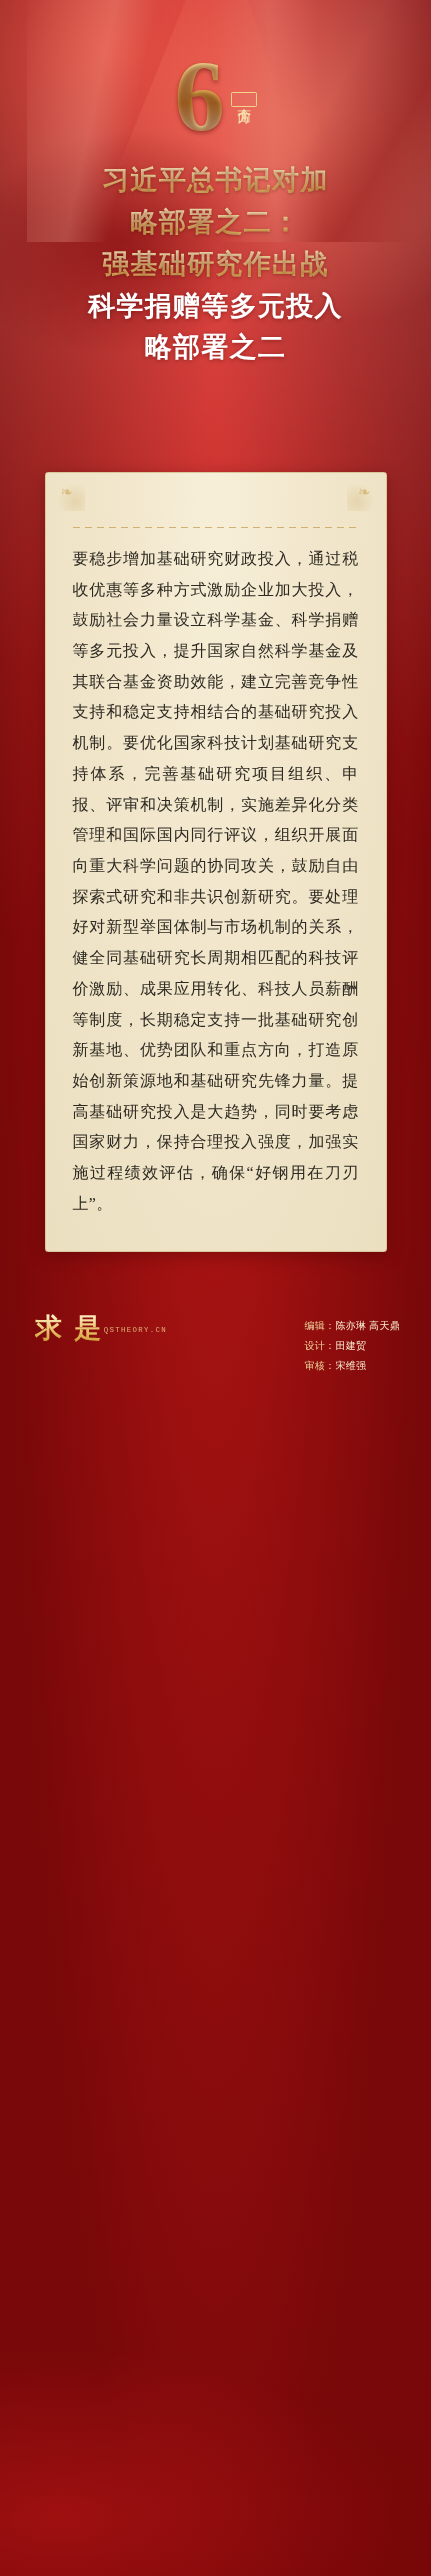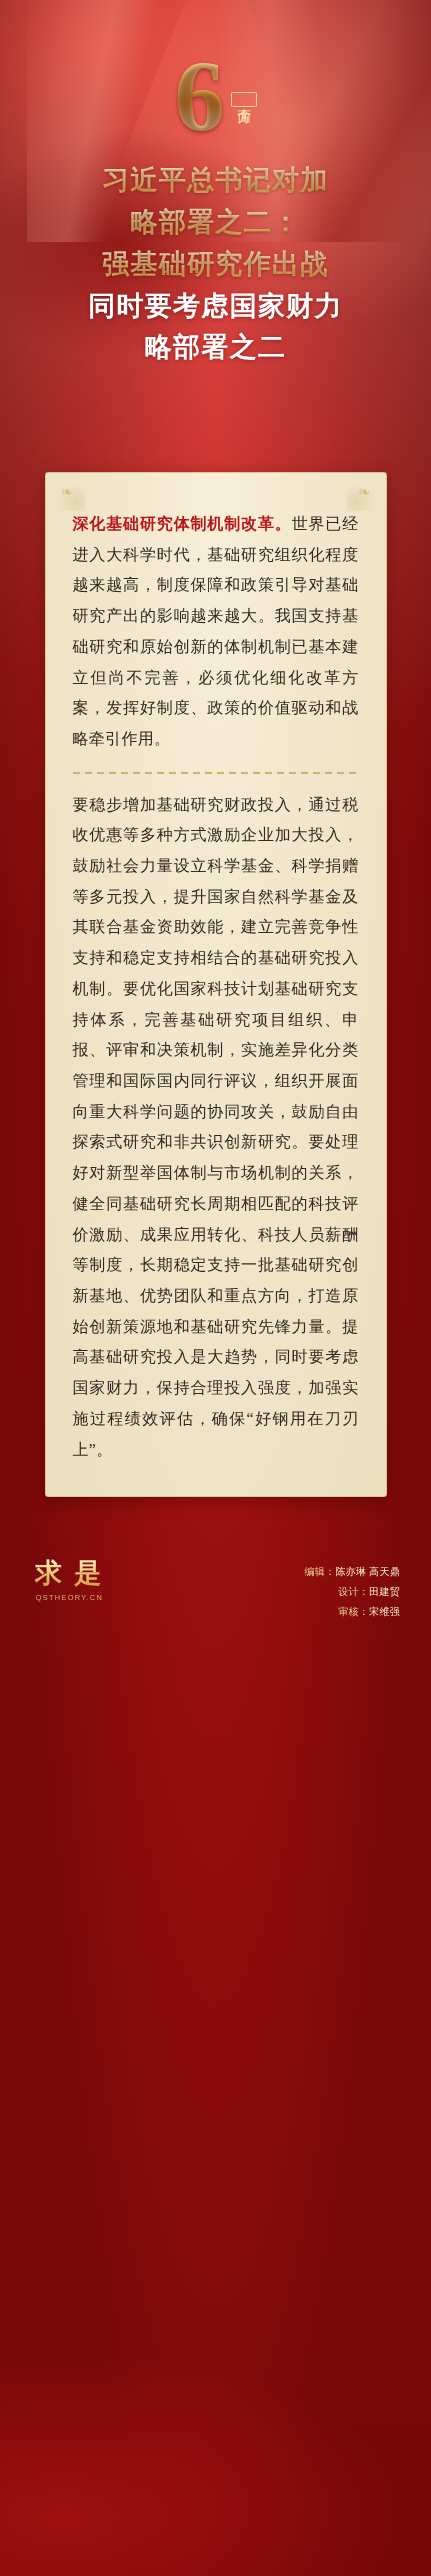--- a/index.html
+++ b/index.html
@@ -220,44 +220,45 @@
     margin-top: 58px;
     height: 121px;
     display: flex;
     align-items: flex-start;
     justify-content: space-between;
     padding: 0 31px 0 35px;
     box-sizing: border-box;
   }
   .brand {
     display: flex;
-    flex-direction: column;
+    flex-direction: row;
     align-items: center;
     padding-top: 4px;
   }
   .brand-cn {
     font-family: "Liberation Serif", serif;
     font-size: 27px;
     font-weight: bold;
     letter-spacing: 2.7px;
     background: linear-gradient(180deg, #fff3c9 0%, #eec878 45%, #cf9c36 100%);
     -webkit-background-clip: text;
     background-clip: text;
     color: transparent;
     line-height: 1.1;
   }
   .brand-en {
     margin-top: 4px;
     font-size: 7.4px;
     letter-spacing: 1.3px;
     color: #e9c98a;
     opacity: 0.85;
+    font-family: Liberation Mono, monospace;
   }
   .credits {
-    text-align: right;
+    text-align: left;
     color: #f2dcae;
     font-size: 10px;
     line-height: 2.0;
     padding-top: 6.7px;
     font-family: "Liberation Serif", serif;
     letter-spacing: 0.3px;
   }
   .credit-row { white-space: nowrap; }
   .credit-label { color: #edd49c; }
   .credit-value { color: #fbeed0; }
@@ -276,34 +277,31 @@
 
     <div class="badge">
       <span class="badge-number">6</span>
       <span class="badge-tag">个方面</span>
     </div>
 
     <div class="title-block">
       <div class="title-line">习近平总书记对加</div>
       <div class="title-line">略部署之二：</div>
       <div class="title-line">强基础研究作出战</div>
-      <div class="title-line white">同时要考虑国家财力</div>
+      <div class="title-line white">科学捐赠等多元投入</div>
       <div class="title-line white">略部署之二</div>
     </div>
 
   </div>
 
   <div class="card-wrap">
     <div class="card">
       <span class="corner-orn left">❧</span>
       <span class="corner-orn right">❧</span>
 
-      <p class="para">
-        <span class="lead-in">深化基础研究体制机制改革。</span><span>世界已经进入大科学时代，基础研究组织化程度越来越高，制度保障和政策引导对基础研究产出的影响越来越大。我国支持基础研究和原始创新的体制机制已基本建立但尚不完善，必须优化细化改革方案，发挥好制度、政策的价值驱动和战略牵引作用。</span>
-      </p>
 
       <div class="divider"></div>
 
       <p class="para">要稳步增加基础研究财政投入，通过税收优惠等多种方式激励企业加大投入，鼓励社会力量设立科学基金、科学捐赠等多元投入，提升国家自然科学基金及其联合基金资助效能，建立完善竞争性支持和稳定支持相结合的基础研究投入机制。要优化国家科技计划基础研究支持体系，完善基础研究项目组织、申报、评审和决策机制，实施差异化分类管理和国际国内同行评议，组织开展面向重大科学问题的协同攻关，鼓励自由探索式研究和非共识创新研究。要处理好对新型举国体制与市场机制的关系，健全同基础研究长周期相匹配的科技评价激励、成果应用转化、科技人员薪酬等制度，长期稳定支持一批基础研究创新基地、优势团队和重点方向，打造原始创新策源地和基础研究先锋力量。提高基础研究投入是大趋势，同时要考虑国家财力，保持合理投入强度，加强实施过程绩效评估，确保“好钢用在刀刃上”。</p>
     </div>
   </div>
 
   <div class="silk-bottom"></div>
 
   <div class="footer">

